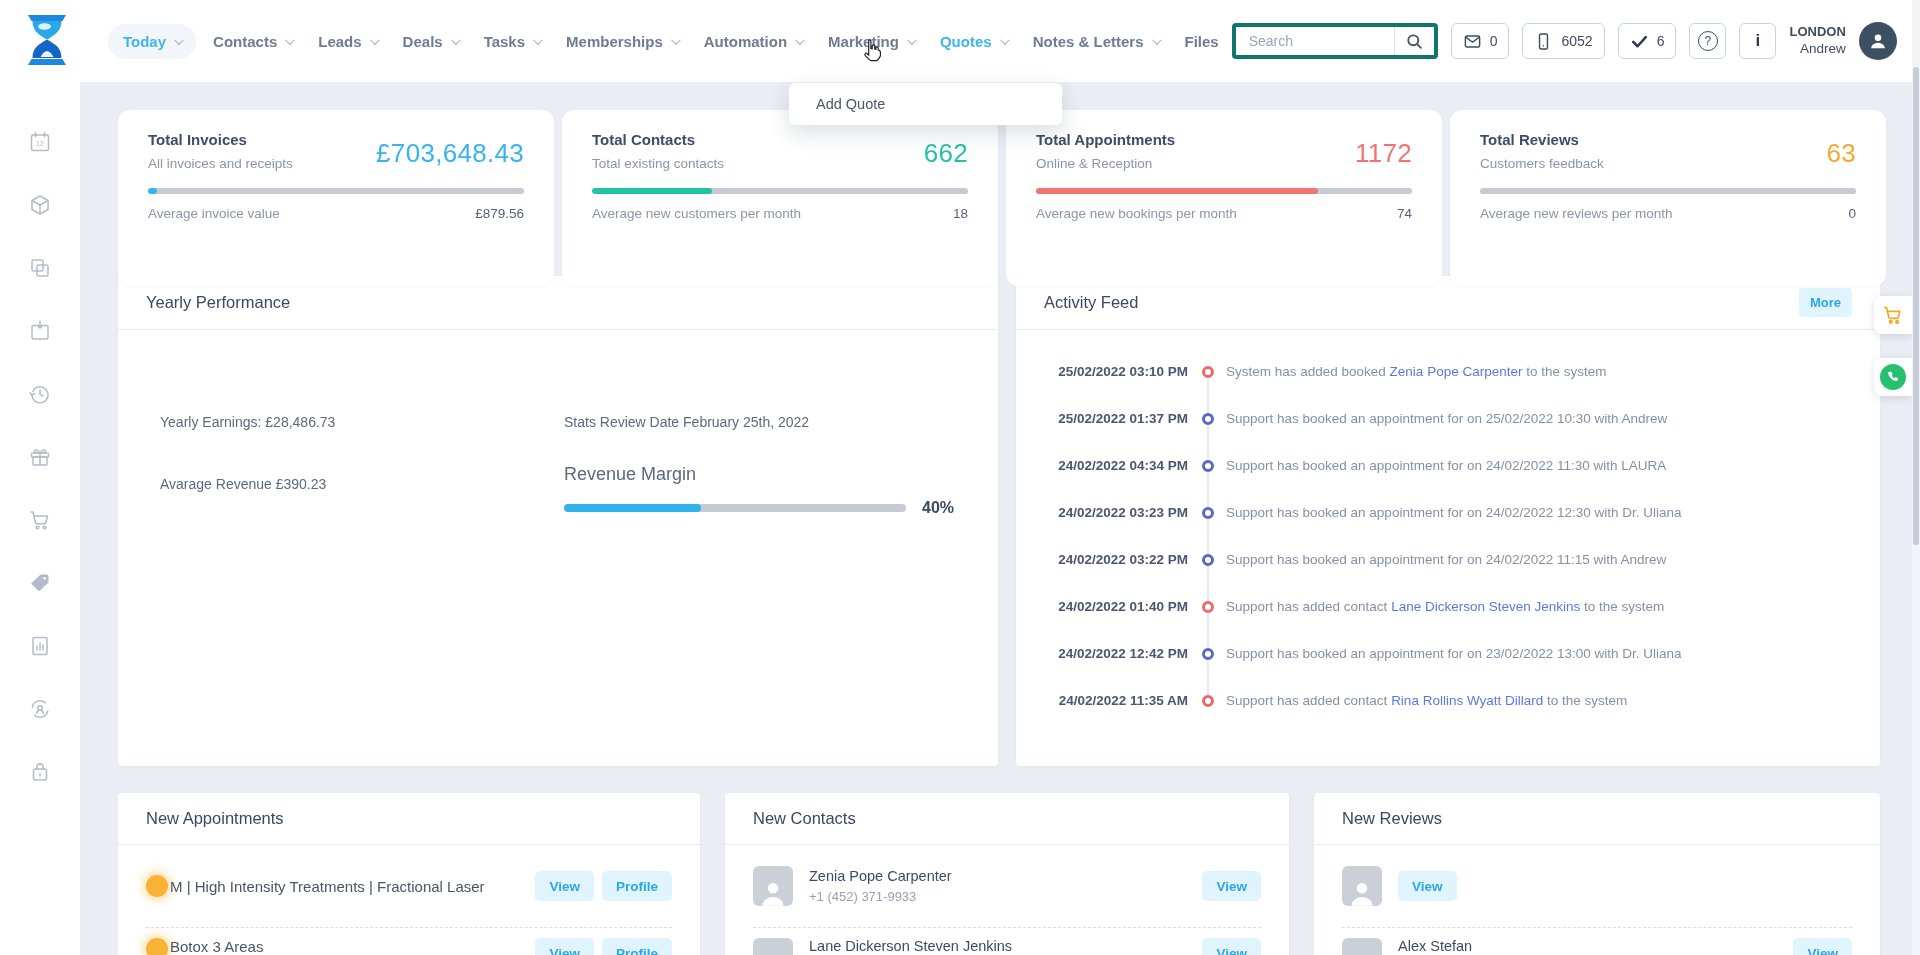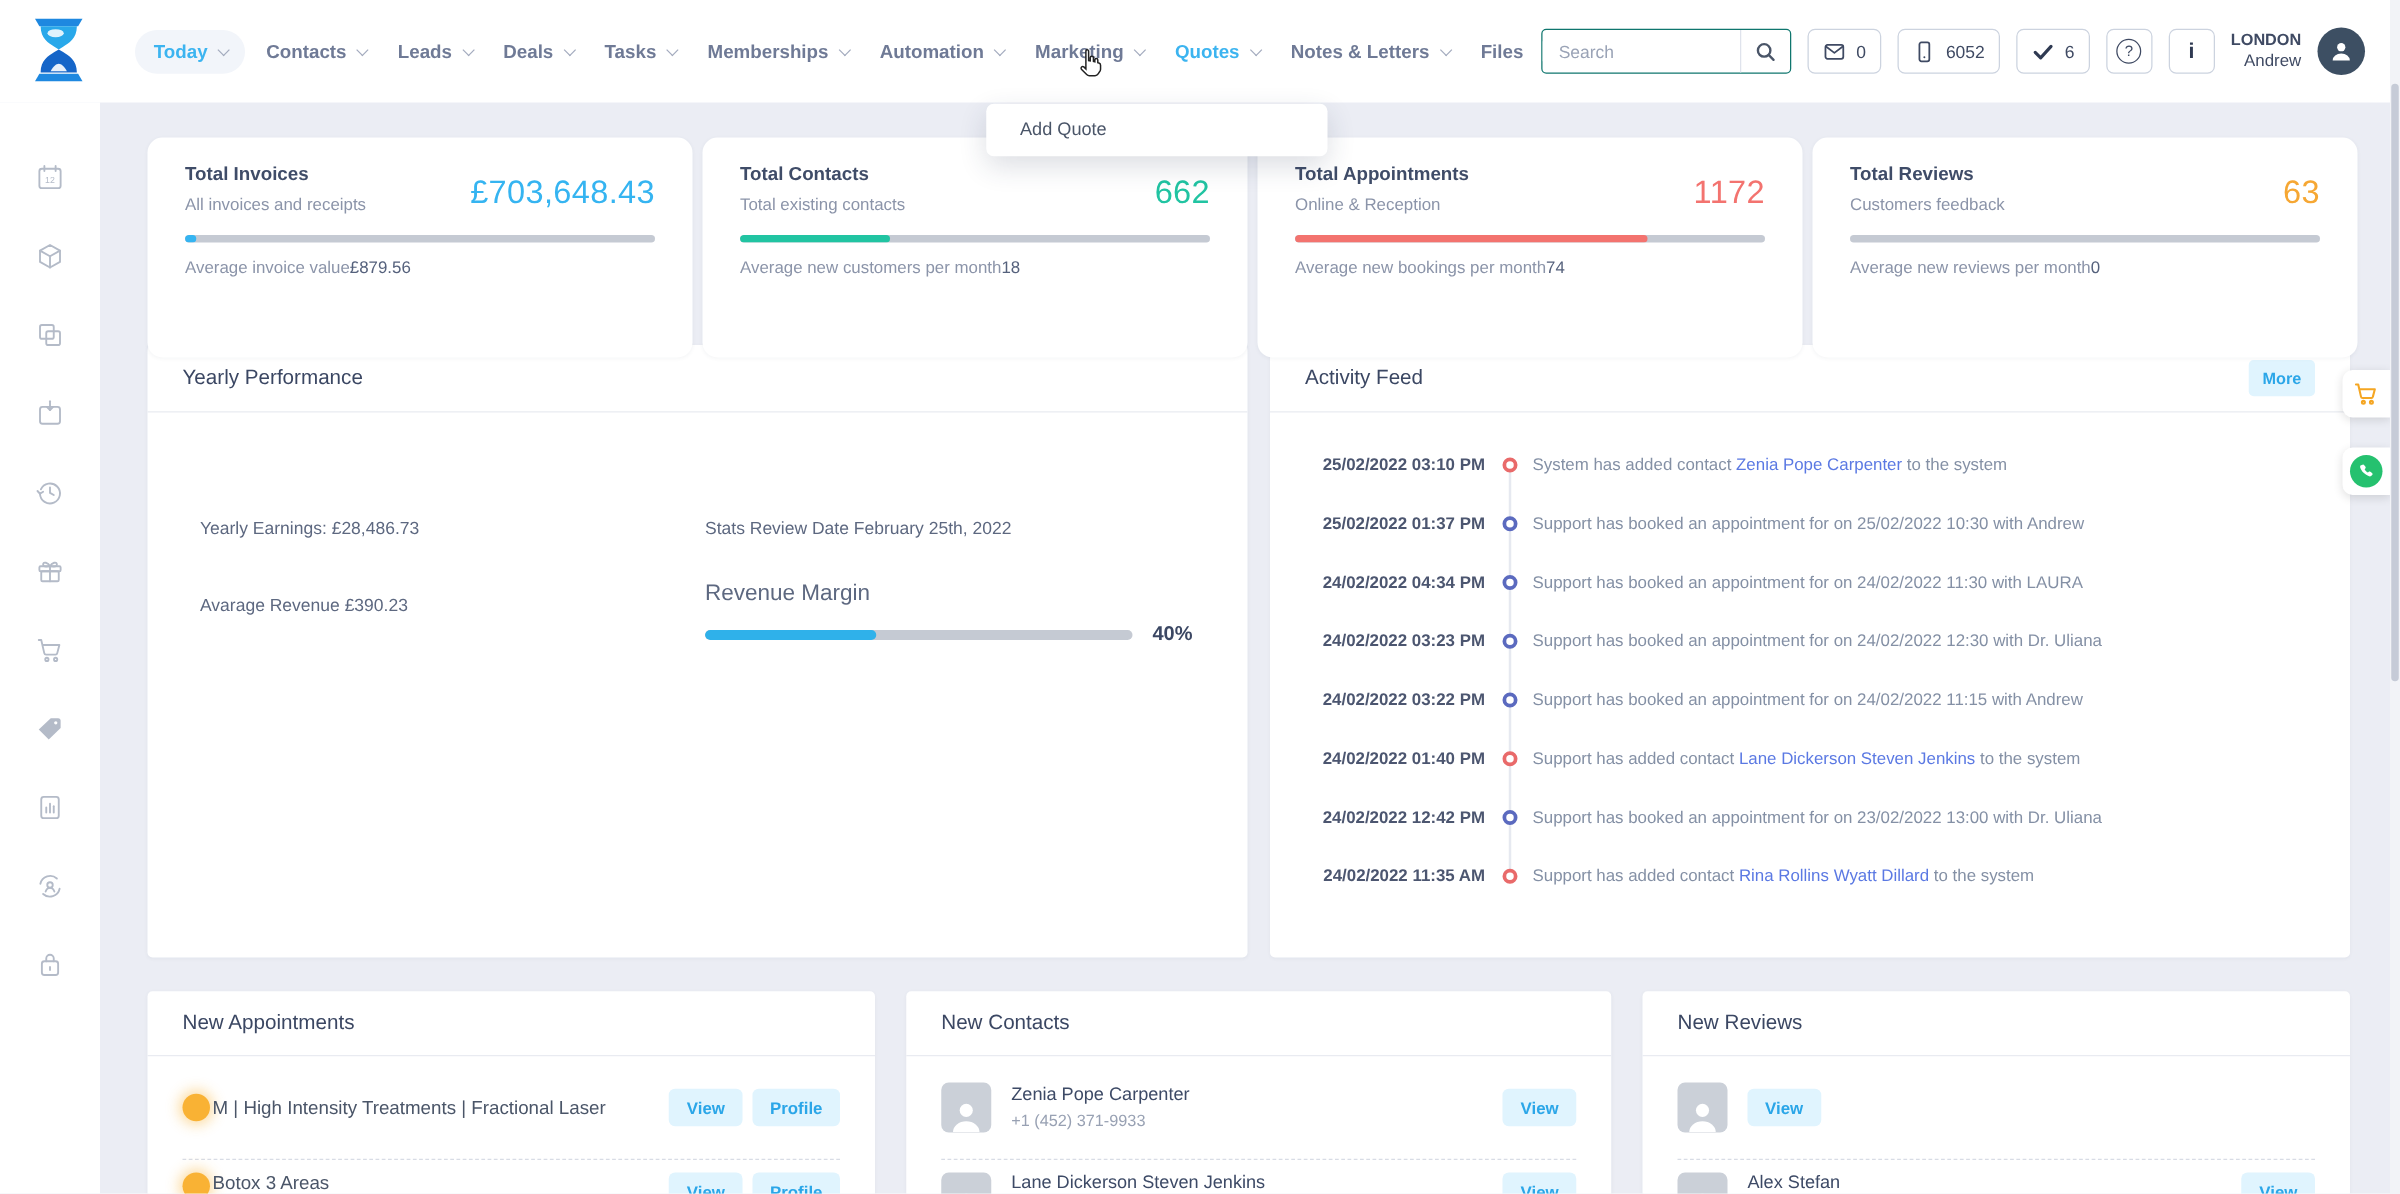--- a/index.html
+++ b/index.html
@@ -9,21 +9,21 @@
 
   
   .topnav { position:absolute; top:0; left:0; width:1920px; height:82px; background:#fff; display:flex; align-items:center; z-index:5; }
   .logo { margin-left:24px; width:46px; height:56px; flex:none; }
   .menu { display:flex; align-items:center; margin-left:38px;font-weight:bold; }
   .menu-item { display:flex; align-items:center; gap:8px; padding:0 13px; font-size:15px; color:#6f7a96; cursor:default; white-space:nowrap; }
   .menu-item.active { color:#3cb4f0; }
   .menu-item.pill { background:#f2f5fa; border-radius:19px; padding:9px 15px; margin-right:4px; }
   .chev { width:7px; height:7px; border-right:1.6px solid #a3abbe; border-bottom:1.6px solid #a3abbe; transform:rotate(45deg) translateY(-2px); display:inline-block; }
   .nav-right { margin-left:auto; display:flex; align-items:center; gap:13px; padding-right:28px; }
-  .searchbox { display:flex; align-items:center; height:36px; border:1px solid #0f766e; border-radius:4px; background:#fff; overflow:hidden; }
+  .searchbox { display:flex; align-items:center; height:36px; border:4px solid #0f766e; border-radius:4px; background:#fff; overflow:hidden; }
   .searchbox input { border:none; outline:none; width:158px; padding:0 13px; font-size:14px; color:#5d6880; font-family:inherit; }
   .searchbox input::placeholder { color:#9aa3b6; }
   .search-btn { width:40px; height:36px; border-left:1px solid #dfe3ec; display:flex; align-items:center; justify-content:center; }
   .badge-btn { height:36px; border:1px solid #ccd3df; border-radius:6px; display:flex; align-items:center; gap:8px; padding:0 11px; color:#3f4a63; font-size:14px; }
   .badge-btn.sq { width:37px; justify-content:center; padding:0; }
   .qmark { width:20px; height:20px; border:1.6px solid #3f4a63; border-radius:50%; font-size:12px; display:flex; align-items:center; justify-content:center; color:#3f4a63; }
   .ichar { font-weight:800; font-size:17px; color:#2f3a52; }
   .userblock { text-align:right; line-height:1.25; color:#3f4a63; }
   .userblock .loc { font-size:13px; font-weight:bold; }
   .userblock .uname { font-size:13.5px; }
@@ -41,21 +41,21 @@
 
   
   .cards { position:absolute; left:118px; top:110px; width:1768px; display:grid; grid-template-columns:repeat(4,1fr); gap:8px; z-index:2; }
   .card { background:#fff; border-radius:12px; height:176px; padding:21px 30px 16px; box-shadow:0 1px 3px rgba(60,70,100,.05); }
   .card-top { display:flex; justify-content:space-between; align-items:flex-start; }
   .card-title { font-size:15px; font-weight:bold; color:#3f4c68; }
   .card-sub { font-size:13.5px; color:#8b94a9; margin-top:8px; }
   .card-value { font-size:26px; font-weight:500; margin-top:7px; letter-spacing:.3px; }
   .bar { margin-top:17px; height:6px; background:#c5cad3; border-radius:3px; overflow:hidden; }
   .bar-fill { height:100%; border-radius:3px; }
-  .card-avg { display:flex; justify-content:flex-start; margin-top:12px; font-size:13.5px; color:#8b94a9; }
+  .card-avg { display:flex; justify-content:space-between; margin-top:12px; font-size:13.5px; color:#8b94a9; }
   .card-avg .v { color:#55617c; }
 
   
   .panel { position:absolute; background:#fff; border-radius:4px; box-shadow:0 1px 3px rgba(60,70,100,.05); }
   .panel-header { height:54px; display:flex; align-items:center; justify-content:space-between; padding:0 28px; border-bottom:1px solid #e9ebf1; }
   .panel-title { font-size:16.5px; color:#3b4763; }
   .more-btn { background:#e0f4fe; color:#2ba6e8; font-size:13px; font-weight:bold; padding:7px 11px; border-radius:4px; }
 
   
   .yearly { left:118px; top:276px; width:880px; height:490px; }
@@ -401,21 +401,21 @@
 
   <section class="panel activity">
     <div class="panel-header">
       <div class="panel-title">Activity Feed</div>
       <div class="more-btn">More</div>
     </div>
     <div class="feed">
       <div class="feed-row">
         <div class="f-time">25/02/2022 03:10 PM</div>
         <div class="f-dot" style="border-color: rgb(233, 106, 106);"></div>
-        <div class="f-text"><span>System has added contact </span><span class="f-link">Zenia Pope Carpenter</span><span> to the system</span></div>
+        <div class="f-text"><span>System has added booked </span><span class="f-link">Zenia Pope Carpenter</span><span> to the system</span></div>
       </div>
       <div class="feed-row">
         <div class="f-time">25/02/2022 01:37 PM</div>
         <div class="f-dot" style="border-color: rgb(91, 106, 191);"></div>
         <div class="f-text"><span>Support has booked an appointment for on 25/02/2022 10:30 with Andrew</span></div>
       </div>
       <div class="feed-row">
         <div class="f-time">24/02/2022 04:34 PM</div>
         <div class="f-dot" style="border-color: rgb(91, 106, 191);"></div>
         <div class="f-text"><span>Support has booked an appointment for on 24/02/2022 11:30 with LAURA</span></div>

